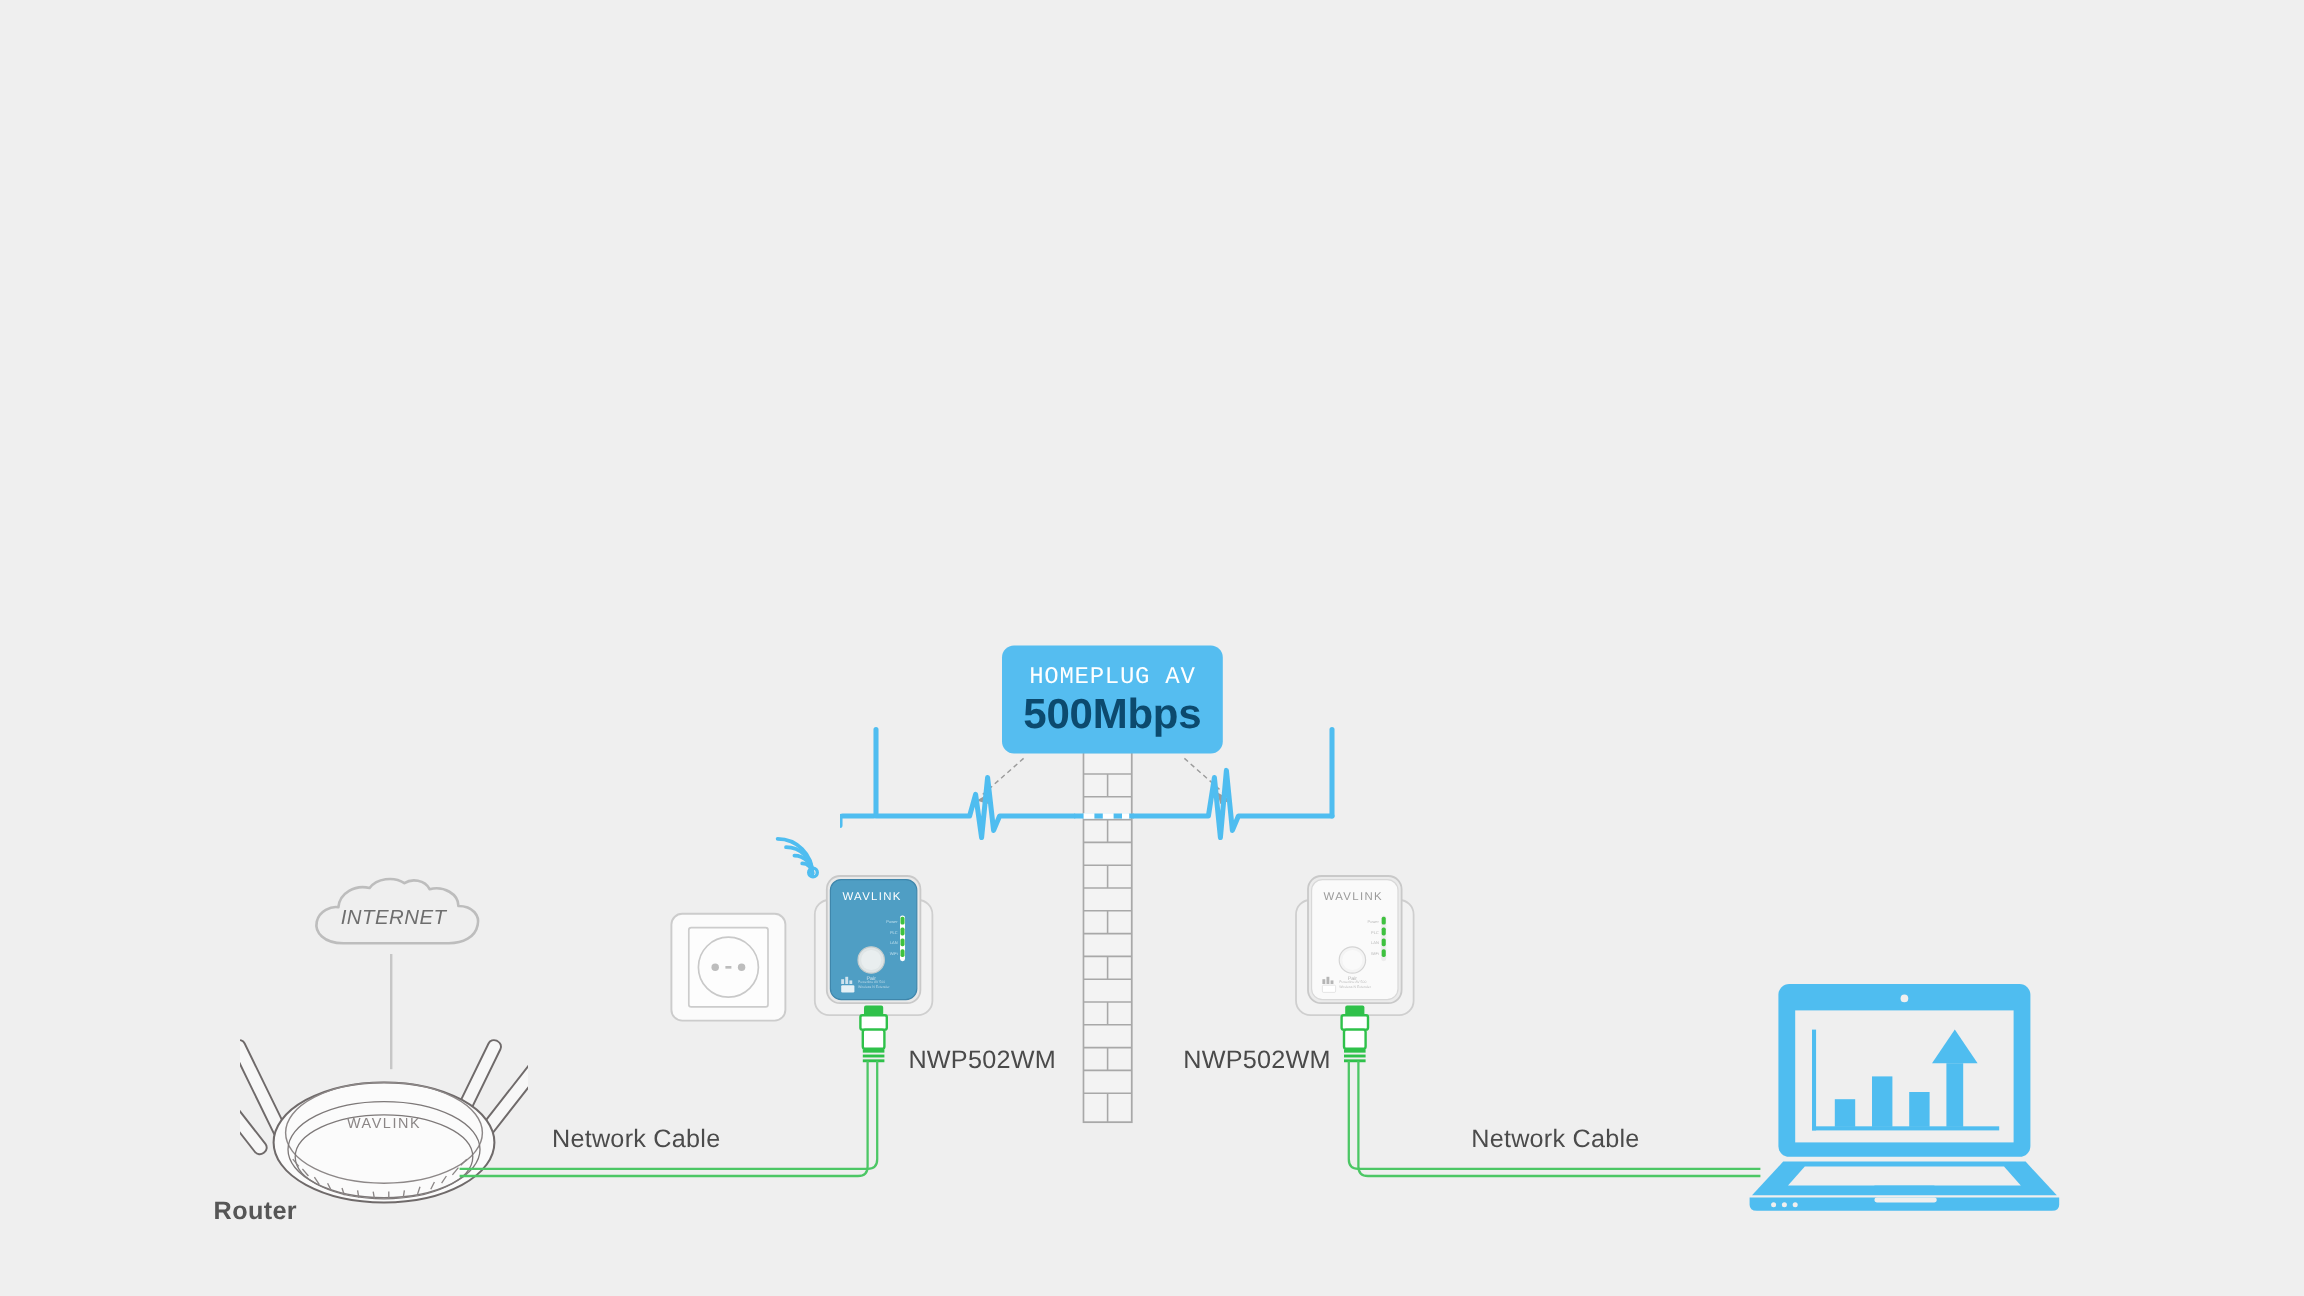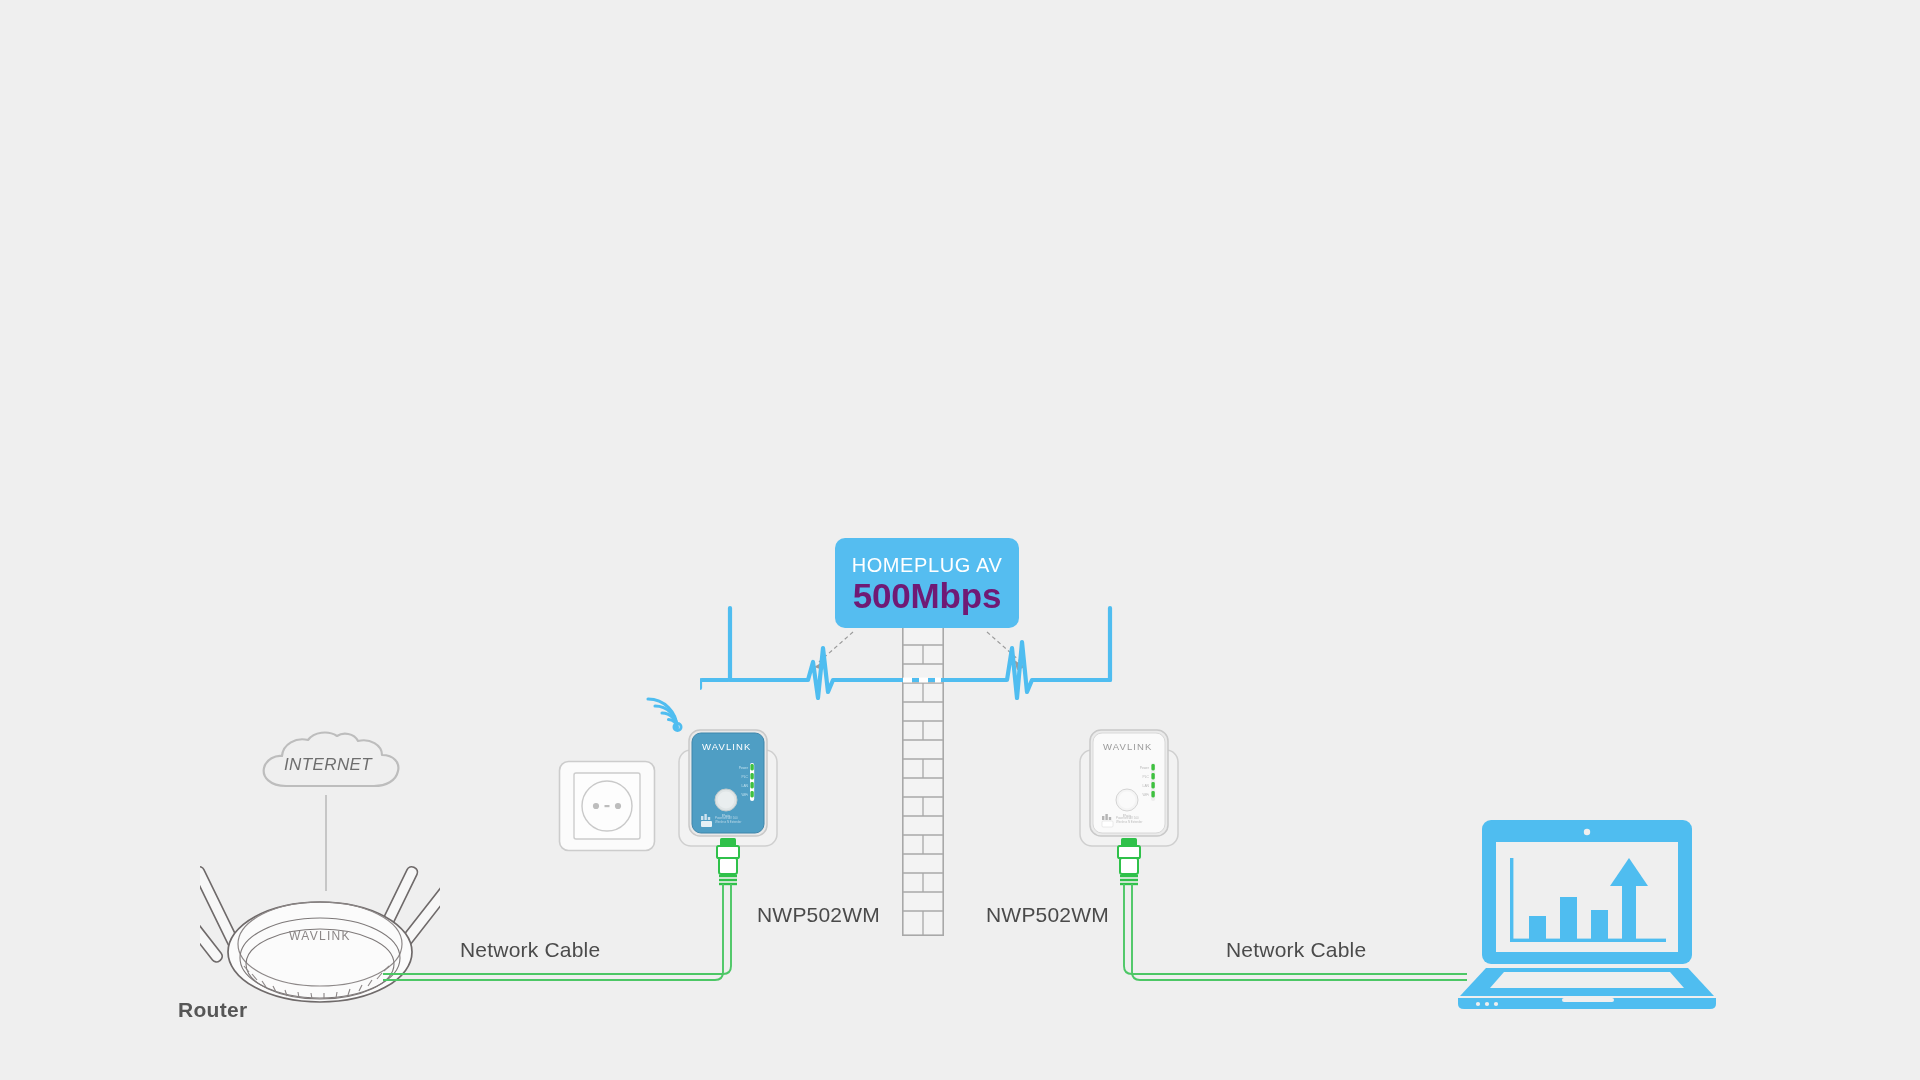--- a/index.html
+++ b/index.html
@@ -51,21 +51,20 @@
   #wifi-icon { left: 640px; top: 688px; width: 46px; height: 46px; }
 
   
   .adapter-wrap { width: 104px; height: 128px; }
   #adapter-left { left: 676px; top: 728px; }
   #adapter-right { left: 1077px; top: 728px; }
 
   .adapter-label {
     position: absolute; font-size: 21px; color: #4a4a4a; letter-spacing: .2px;
     white-space: nowrap;
-    margin-top: 31px;
   }
   #adapter-left-label  { left: 757px; top: 872px; }
   #adapter-right-label { left: 986px; top: 872px; }
 
   
   #brick-wall { left: 902px; top: 626px; width: 42px; height: 310px; }
 
   
   #powerline-svg { left: 700px; top: 520px; width: 440px; height: 180px; }
 
@@ -73,24 +72,24 @@
     left: 835px; top: 538px; width: 184px; height: 90px;
     background: #55bdf0;
     border-radius: 10px;
     display: flex; flex-direction: column;
     align-items: center; justify-content: center;
     box-sizing: border-box;
     padding-top: 4px;
   }
   #speed-badge-standard {
     color: #ffffff; font-size: 20px; letter-spacing: .6px; line-height: 1.1;
-    font-family: Liberation Sans, sans-serif;
+    font-family: Liberation Mono, monospace;
   }
   #speed-badge-rate {
-    color: #701a75; font-size: 35px; font-weight: bold; line-height: 1.15;
+    color: #0c4a6e; font-size: 35px; font-weight: bold; line-height: 1.15;
     letter-spacing: -.2px;
     font-family: "Liberation Sans", sans-serif;
   }
 
   
   #cables-svg { left: 0; top: 820px; width: 1920px; height: 220px; }
 
   .cable-label {
     position: absolute; font-size: 21px; color: #4b4b4b; letter-spacing: .2px;
     white-space: nowrap;

